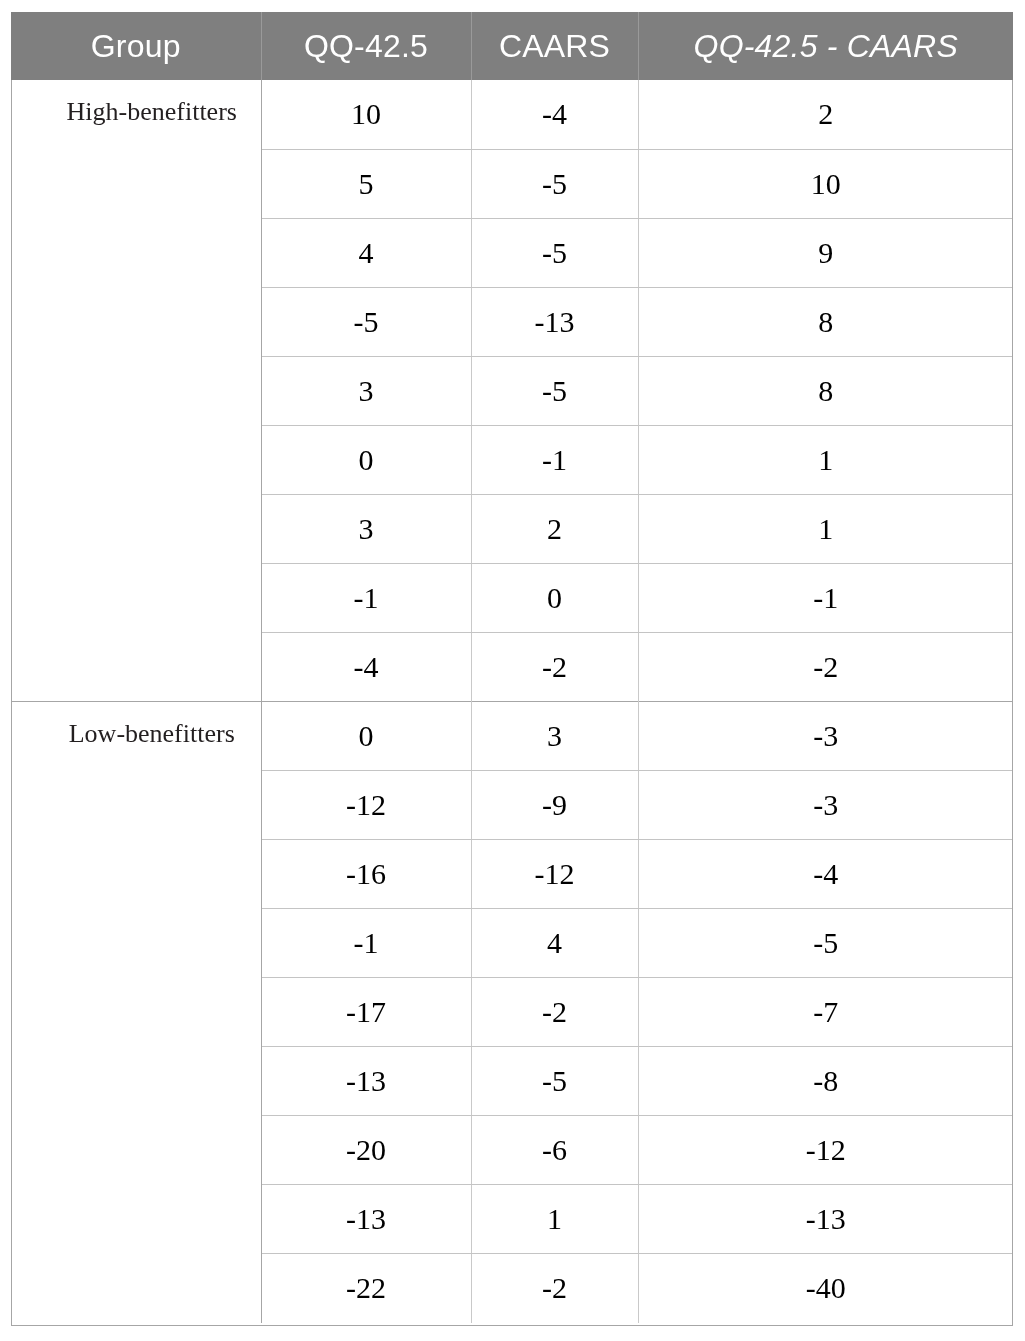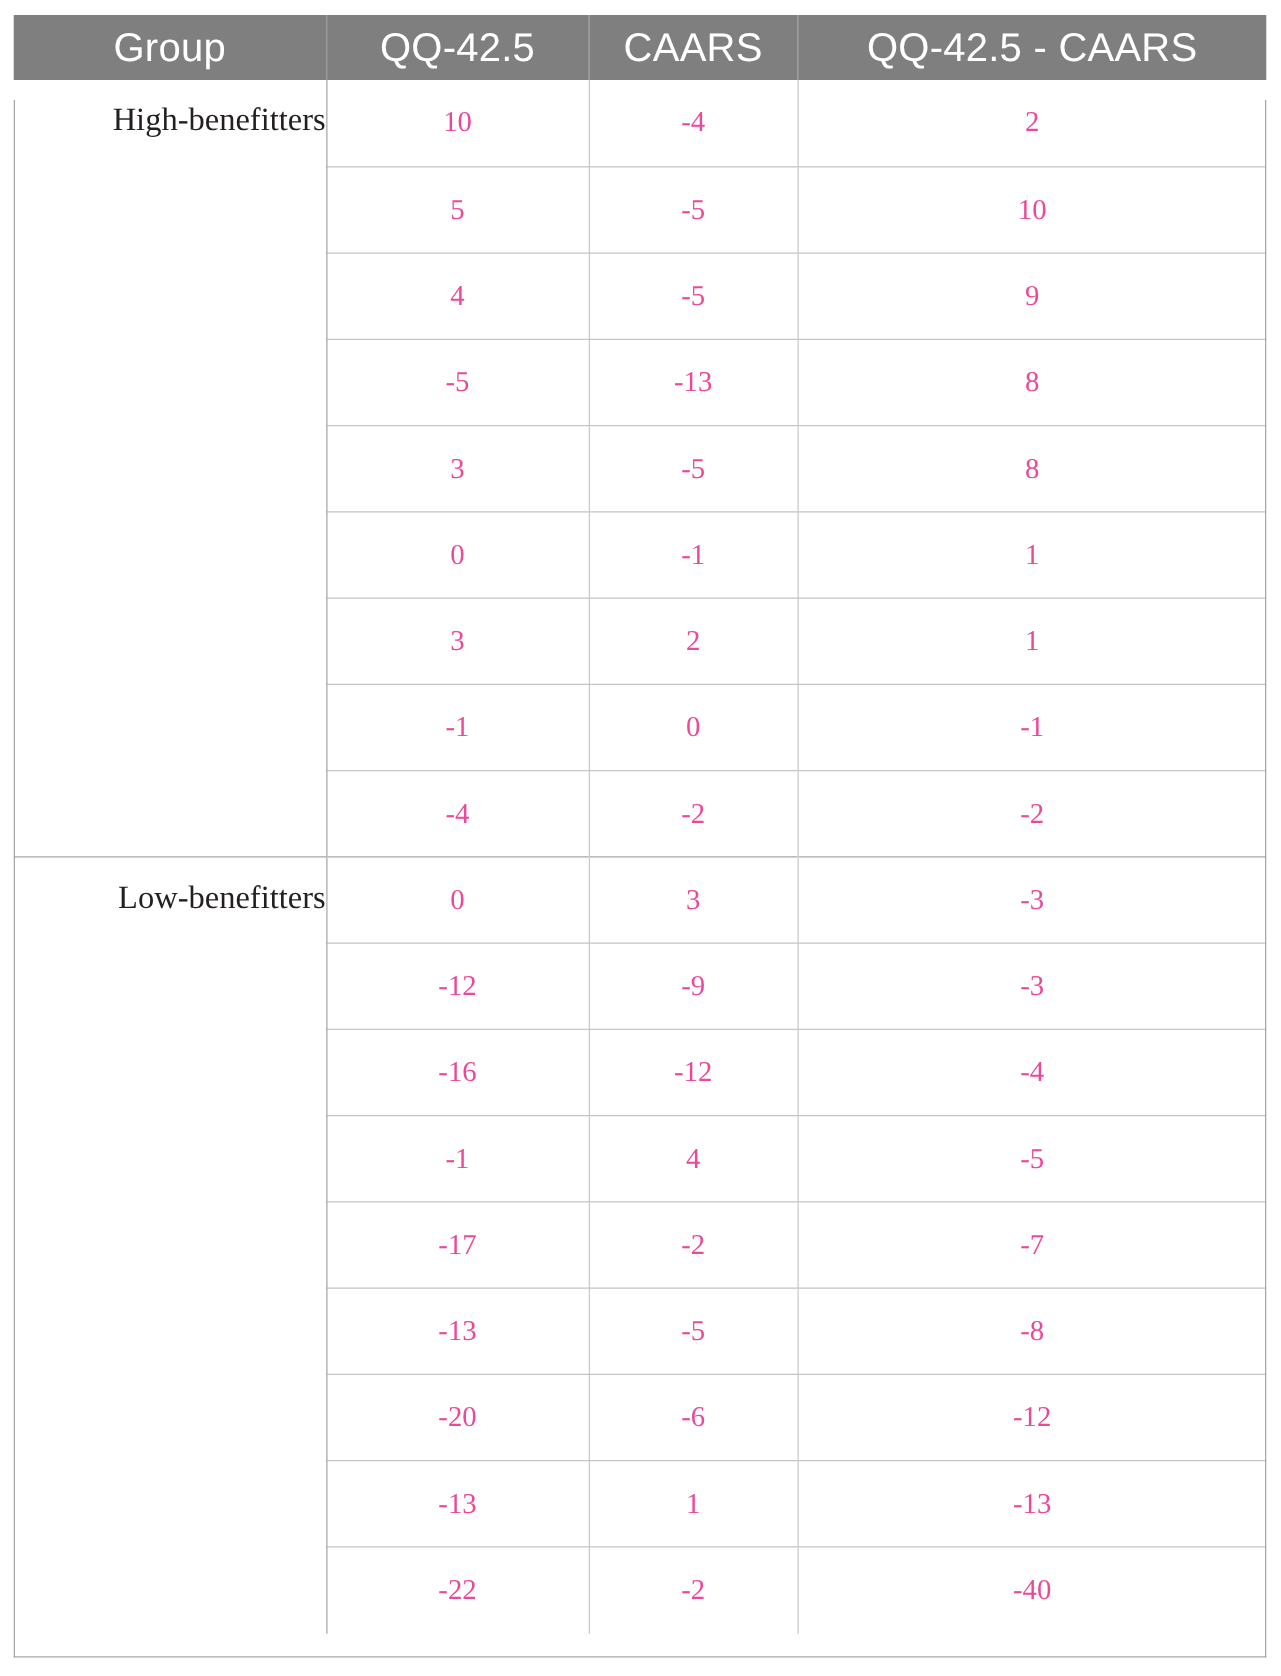--- a/index.html
+++ b/index.html
@@ -41,43 +41,43 @@
   col.c-diff   { width: 375px; }
 
   
   thead th {
     background: #7f7f7f;
     color: #ffffff;
     font-family: "Liberation Sans", sans-serif;
     font-weight: 400;
     font-size: 32px;
     line-height: 1;
-    height: 52px;
+    height: 68px;
     text-align: center;
     vertical-align: middle;
     padding: 0 8px;
     border-right: 1px solid #9a9a9a;
     box-sizing: border-box;
     letter-spacing: 0.2px;
   }
-  thead th:last-child { border-right: none; }
+  thead th:last-child { border-right: none; font-style: italic; }
 
   
   tbody td {
     height: 69px;
     box-sizing: border-box;
     font-family: "Liberation Serif", serif;
-    font-size: 23px;
-    color: #ec4899;
+    font-size: 30px;
+    color: #000000;
     background: #ffffff;
     padding: 0;
   }
 
   td.group-cell {
-    text-align: right;
+    text-align: center;
     vertical-align: top;
     padding-left: 32px;
     padding-top: 17px;
     border-right: 1px solid #a6a6a6;
     font-size: 26px;
     color: #231f20;
   }
 
   td.num {
     text-align: center;

